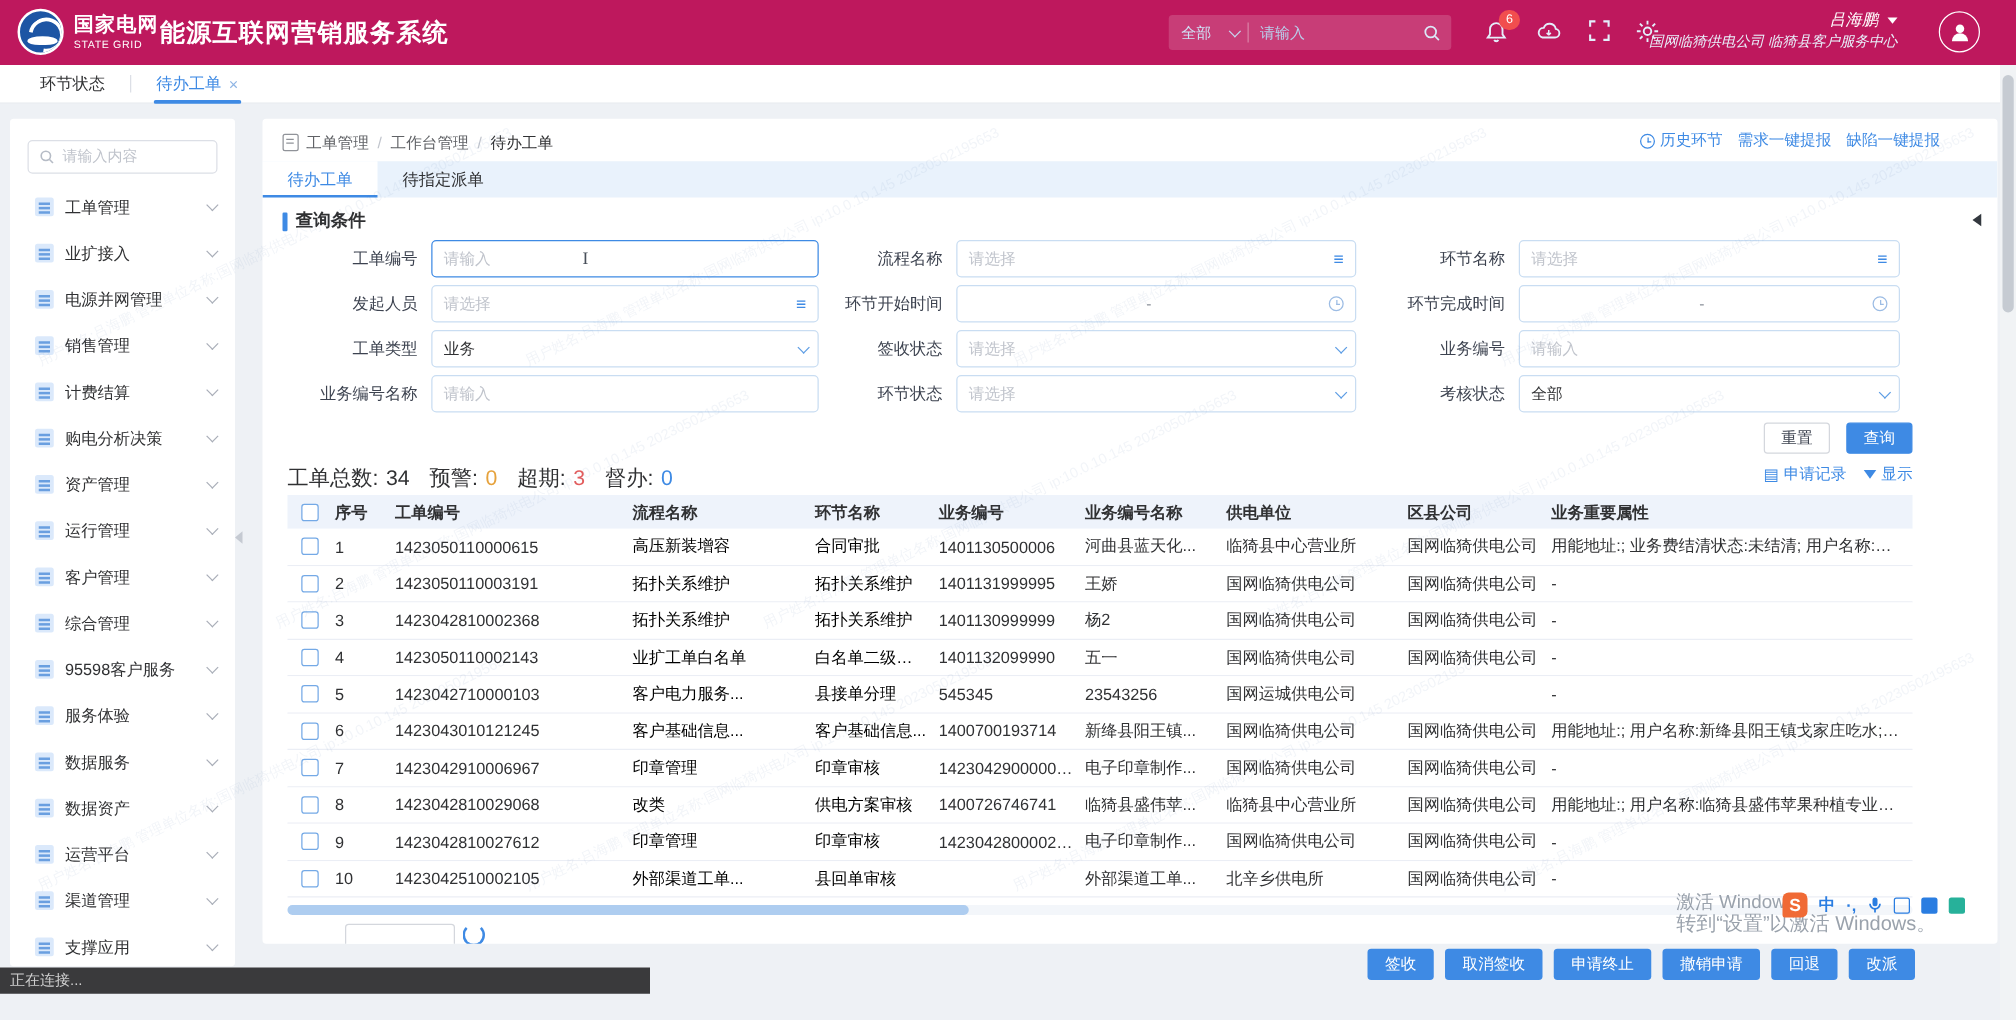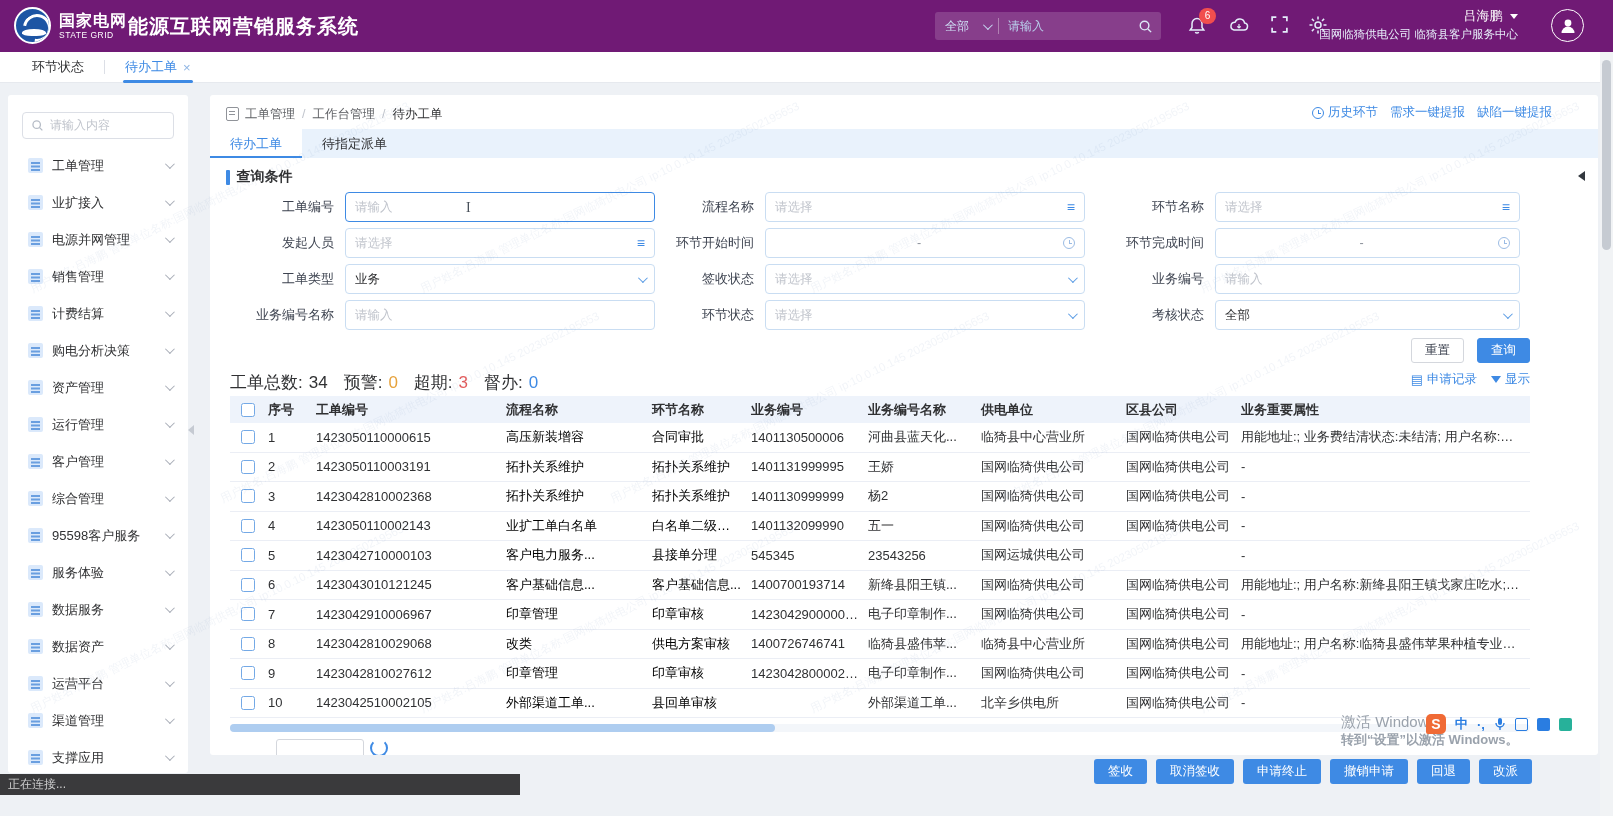--- a/index.html
+++ b/index.html
@@ -1,37 +1,37 @@
 <!DOCTYPE html>
 <html><head>
 <meta charset="utf-8">
 <style>
   * { margin:0; padding:0; box-sizing:border-box; }
   html,body { width:1613px; height:816px; }
   body { font-family:"Liberation Sans","DejaVu Sans",sans-serif; font-size:13px; color:#303133; }
   .page { position:relative; width:1613px; height:816px; background:#eef1f5; overflow:hidden; }
 
   
-  .top-header { position:absolute; left:0; top:0; width:1613px; height:52px; background:#701a75; color:#fff; }
+  .top-header { position:absolute; left:0; top:0; width:1613px; height:52px; background:#be185d; color:#fff; }
   .logo-wrap { position:absolute; left:14px; top:7px; display:flex; align-items:center; gap:8px; }
   .logo-circle { width:37px; height:37px; border-radius:50%; border:2px solid #fff; position:relative; background:#1d55a4; overflow:hidden; }
   .logo-circle::before { content:""; position:absolute; left:7px; top:5px; width:22px; height:22px; border-radius:50%; border:3px solid #fff; border-left-color:transparent; transform:rotate(-35deg); }
   .logo-circle::after { content:""; position:absolute; left:6px; bottom:6px; width:24px; height:7px; background:#fff; border-radius:50% 50% 40% 40%; }
   .brand-cn { font-size:16px; font-weight:bold; letter-spacing:1px; line-height:18px; }
   .brand-en { font-size:8.5px; letter-spacing:.5px; line-height:10px; }
   .app-title { position:absolute; left:128px; top:13px; font-size:20px; font-weight:bold; letter-spacing:1px; }
   .hd-search { position:absolute; left:935px; top:12px; width:226px; height:28px; background:rgba(255,255,255,.16); border-radius:3px; display:flex; align-items:center; color:#cfe0f5; font-size:12px; }
   .hd-scope { display:flex; align-items:center; gap:14px; padding:0 8px 0 10px; }
   .hd-sep { width:1px; height:16px; background:rgba(255,255,255,.35); }
   .hd-input { flex:1; padding-left:9px; color:#b9cfec; }
   .hd-mag { margin-right:8px; display:flex; }
   .chev { width:7px; height:7px; border-right:1.4px solid #c6d9f2; border-bottom:1.4px solid #c6d9f2; transform:rotate(45deg) translateY(-2px); display:inline-block; }
   .hd-ic { position:absolute; top:15px; color:#e4eefb; }
   .badge { position:absolute; left:1199px; top:8px; min-width:17px; height:16px; background:#f14e4e; border-radius:9px; font-size:10px; line-height:16px; text-align:center; padding:0 4px; color:#fff; }
-  .user-block { position:absolute; right:95px; top:7px; text-align:right; line-height:18px; }
+  .user-block { position:absolute; right:95px; top:7px; text-align:right; line-height:18px;font-style:italic; }
   .user-name { font-size:13px; }
   .user-caret { display:inline-block; width:0; height:0; border-left:4px solid transparent; border-right:4px solid transparent; border-top:5px solid #fff; margin-left:4px; vertical-align:middle; }
   .org-line { font-size:11.5px; color:#e8f0fb; }
   .avatar { position:absolute; right:29px; top:9px; width:33px; height:33px; border:1.6px solid #fff; border-radius:50%; display:flex; align-items:center; justify-content:center; }
 
   
   .wtab-bar { position:absolute; left:0; top:52px; width:1613px; height:31px; background:#fff; border-bottom:1px solid #e6e9ee; display:flex; align-items:center; padding-left:20px; }
   .wtab { position:relative; height:31px; display:flex; align-items:center; gap:6px; padding:0 12px; font-size:13px; color:#303133; cursor:default; }
   .wtab.active { color:#3e8ae4; }
   .wtab.active::after { content:""; position:absolute; left:10px; right:10px; bottom:0; height:3px; background:#3e8ae4; border-radius:2px; }
@@ -110,21 +110,21 @@
   .h-thumb { position:absolute; left:0; top:0; width:545px; height:8px; background:#aecdf0; border-radius:4px; }
   .pg-size { position:absolute; left:66px; top:644px; width:88px; height:26px; border:1px solid #d4d7dd; border-radius:3px; background:#fff; }
   .pg-refresh { position:absolute; left:160px; top:644px; width:18px; height:18px; border:2.5px solid #3e8ae4; border-radius:50%; border-top-color:transparent; }
 
   
   .footer-actions { position:absolute; right:81px; top:759px; display:flex; gap:9px; }
   .fbtn { height:25px; padding:0 14px; background:#3e8ae4; color:#fff; border-radius:3px; font-size:12.5px; line-height:25px; }
   .status-bar { position:absolute; left:0; top:774px; width:520px; height:21px; background:#3a3a3c; color:#cfcfcf; font-size:12px; line-height:21px; padding-left:8px; }
   .activation { position:absolute; left:1341px; top:712px; color:#9aa2ac; }
   .act-l1 { font-size:15px; line-height:20px; }
-  .act-l2 { font-size:13px; line-height:16px;font-weight:bold; }
+  .act-l2 { font-size:16px; line-height:16px; }
   .tray { position:absolute; left:1426px; top:714px; display:flex; align-items:center; gap:9px; height:20px; }
   .sogou { width:20px; height:20px; background:#f06a35; color:#fff; border-radius:5px 5px 5px 2px; font-weight:bold; font-size:14px; text-align:center; line-height:20px; }
   .tray-g { color:#2a7de1; font-size:13px; font-weight:bold; }
   .tray-sq { width:13px; height:13px; border:1.5px solid #2a7de1; border-radius:2px; }
   .tray-sq.fill { background:#2a7de1; border:none; }
   .tray-sq.teal { background:#27b19a; border:none; }
 
   .v-scroll { position:absolute; right:0; top:52px; width:13px; height:764px; background:#f1f3f5; }
   .v-thumb { position:absolute; left:2px; top:8px; width:9px; height:190px; background:#c6cbd2; border-radius:5px; }
 

